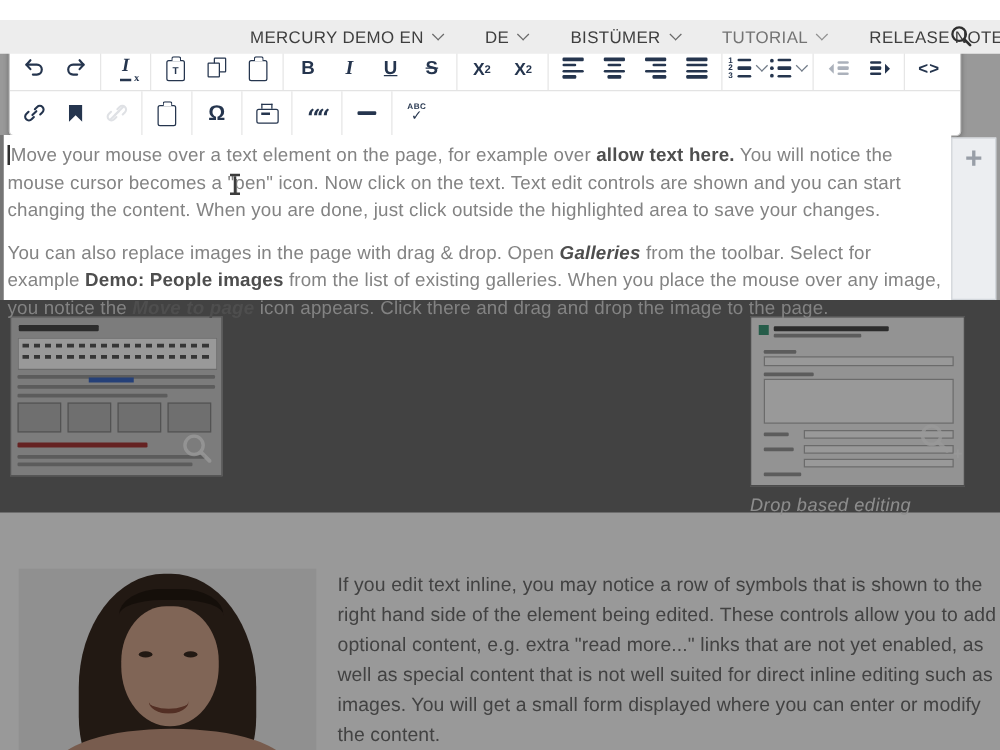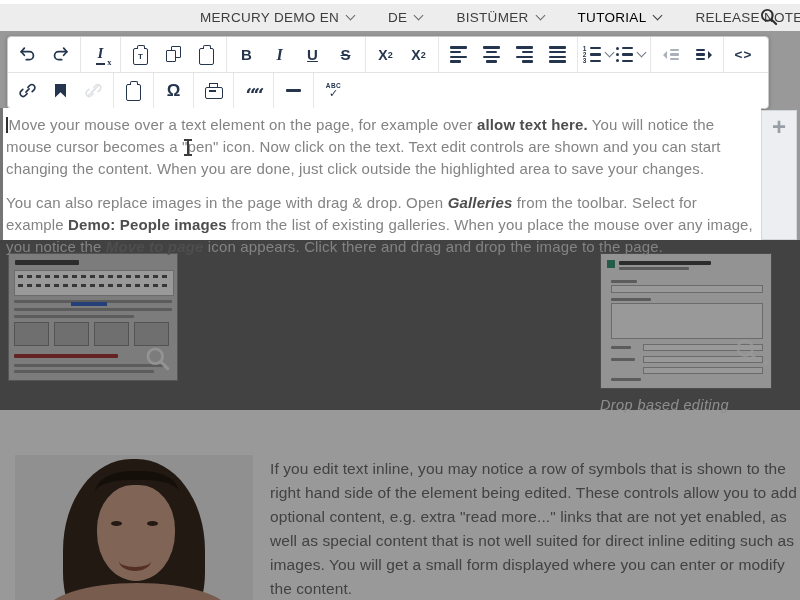--- a/index.html
+++ b/index.html
@@ -1,25 +1,25 @@
 <!DOCTYPE html>
 <html><head>
 <meta charset="utf-8">
 <style>
   html,body{margin:0;padding:0;background:#888;}
   .screen{position:relative;width:800px;height:600px;overflow:hidden;background:#fff;
     font-family:"Liberation Sans",sans-serif;margin:0 auto;}
 
   
-  nav{position:absolute;top:4px;left:0;right:0;height:27px;background:#ededed;z-index:6;
+  nav{position:absolute;top:16px;left:0;right:0;height:27px;background:#ededed;z-index:6;
     display:flex;align-items:center;}
   .nav-items{display:flex;align-items:center;gap:34px;margin-left:200px;}
   .nav-item{display:flex;align-items:center;gap:8px;font-size:13.5px;color:#3e3e3e;
     letter-spacing:.3px;cursor:pointer;white-space:nowrap;}
-  .nav-item.active{color:#000000;text-align:center;}
+  .nav-item.active{color:#737373;text-align:center;}
   .nchev{width:6px;height:6px;border-right:1.6px solid currentColor;border-bottom:1.6px solid currentColor;
     transform:rotate(45deg);margin-top:-4px;opacity:.75;}
   .nav-search{position:absolute;right:20px;top:3px;width:22px;height:22px;background:none;border:0;cursor:pointer;padding:0;}
 
   
   .behind{position:absolute;inset:0;background:#fff;z-index:1;}
   .overlay{position:absolute;left:0;top:27px;right:0;bottom:0;background:rgba(0,0,0,.40);z-index:2;pointer-events:none;}
 
   
   .toolbar{position:absolute;left:7px;top:36px;width:762px;z-index:5;background:#fff;

